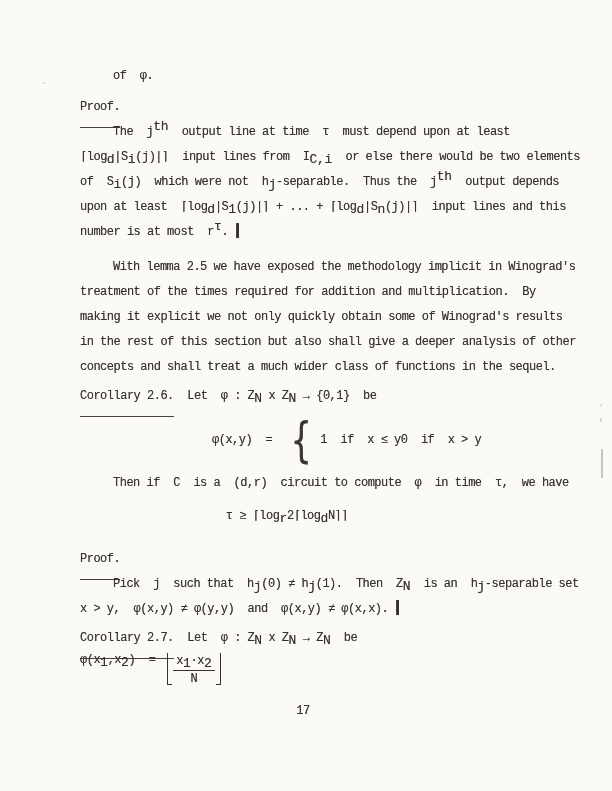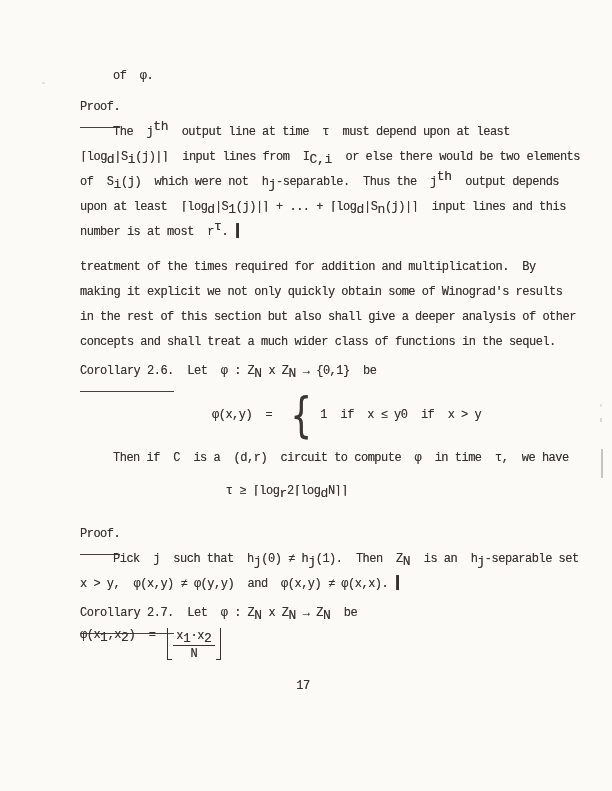--- a/index.html
+++ b/index.html
@@ -61,20 +61,21 @@
 
   <div class="line mt6"><span class="ul">Proof.</span></div>
 
   <div class="line indent">The  j<sup>th</sup>  output line at time  τ  must depend upon at least</div>
   <div class="line">⌈log<sub>d</sub>|S<sub>i</sub>(j)|⌉  input lines from  I<sub>C,i</sub>  or else there would be two elements</div>
   <div class="line">of  S<sub>i</sub>(j)  which were not  h<sub>j</sub>-separable.  Thus the  j<sup>th</sup>  output depends</div>
   <div class="line">upon at least  ⌈log<sub>d</sub>|S<sub>1</sub>(j)|⌉ + ... + ⌈log<sub>d</sub>|S<sub>n</sub>(j)|⌉  input lines and this</div>
   <div class="line"><span>number is at most  r<sup>τ</sup>.</span><span class="qed">▍</span></div>
 
   <div class="mt12">
+    <div class="line indent">With lemma 2.5 we have exposed the methodology implicit in Winograd's</div>
     <div class="line">treatment of the times required for addition and multiplication.  By</div>
     <div class="line">making it explicit we not only quickly obtain some of Winograd's results</div>
     <div class="line">in the rest of this section but also shall give a deeper analysis of other</div>
     <div class="line">concepts and shall treat a much wider class of functions in the sequel.</div>
   </div>
 
   <div class="line mt4"><span class="ul">Corollary 2.6.</span><span>  Let  φ : Z<sub>N</sub> x Z<sub>N</sub> → {0,1}  be</span></div>
 
   <div class="eq-piecewise">
     <span class="lhs">φ(x,y)  =</span>

